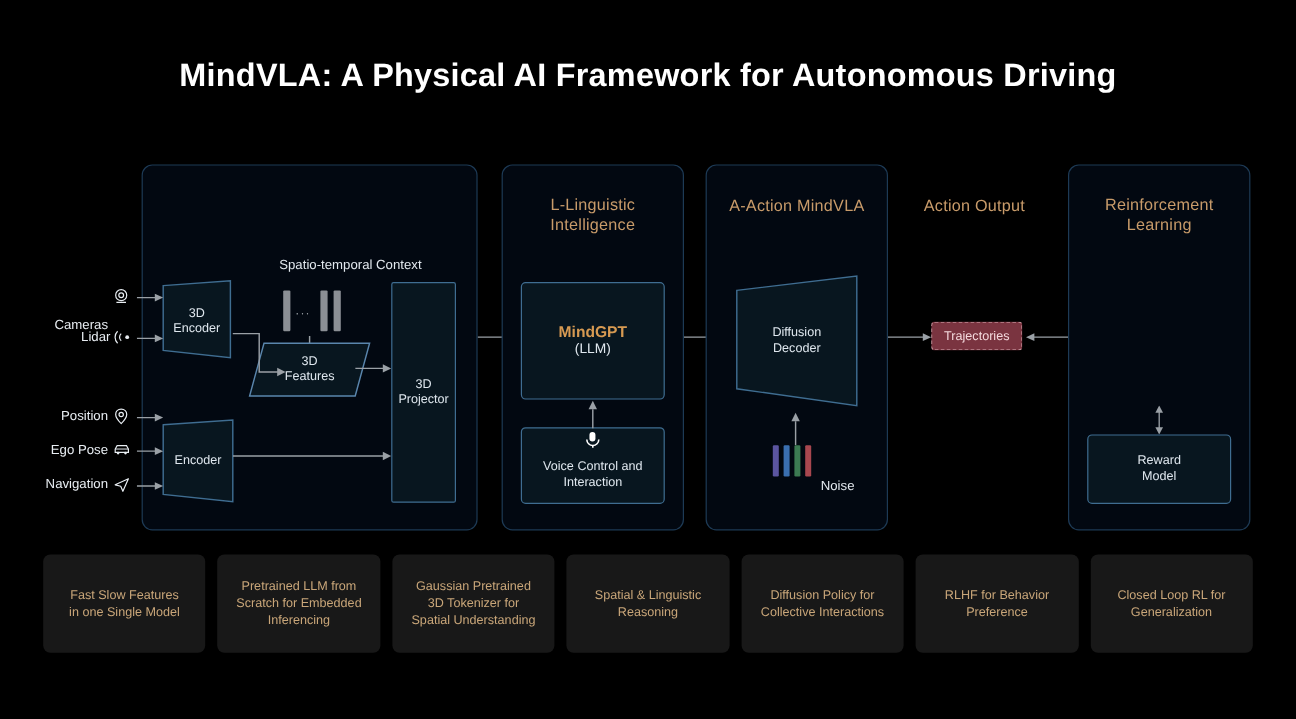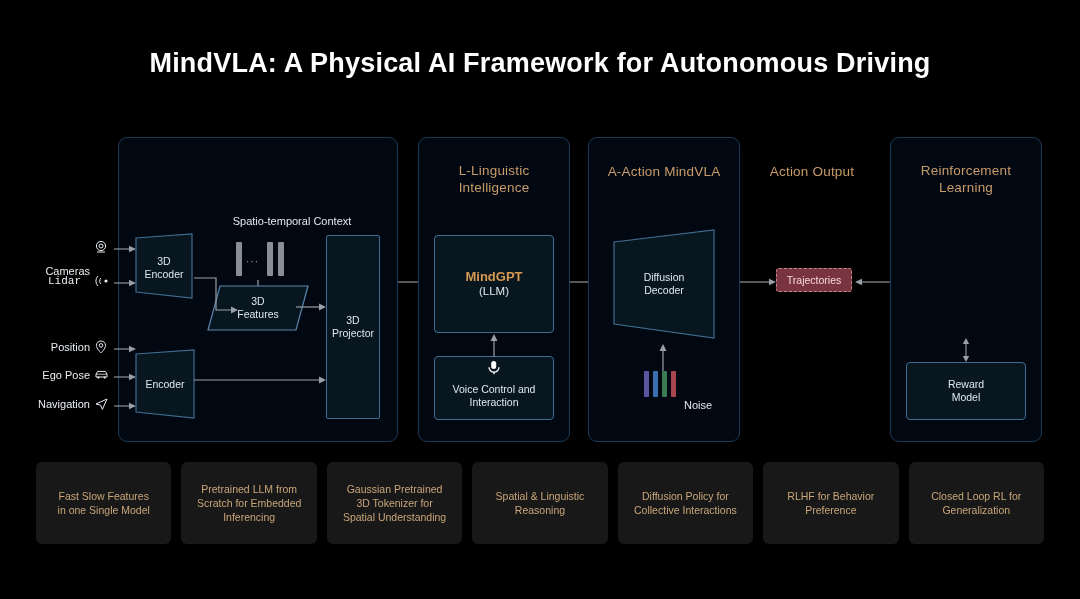--- a/index.html
+++ b/index.html
@@ -228,21 +228,21 @@
 
   <div class="inlabel" style="left:20px; top:241px; width:70px;margin-top:24px;">Cameras</div>
   <div class="inicon" style="left:94px; top:240px;">
     <svg width="14" height="14" viewBox="0 0 14 14">
         <circle cx="7" cy="6" r="4.6" fill="none" stroke="#e8edf2" stroke-width="1"></circle>
         <circle cx="7" cy="6" r="2" fill="none" stroke="#e8edf2" stroke-width="1"></circle>
         <line x1="3" y1="12" x2="11" y2="12" stroke="#e8edf2" stroke-width="1"></line>
       </svg>
   </div>
 
-  <div class="inlabel" style="left:11px; top:275px; width:70px;font-family:Liberation Mono, monospace;">Lidar</div>
+  <div class="inlabel" style="left:22px; top:275px; width:70px;">Lidar</div>
   <div class="inicon" style="left:94px; top:274px;">
     <svg width="16" height="14" viewBox="0 0 16 14">
         <path d="M4,2 A7,7 0 0 0 4,12" fill="none" stroke="#e8edf2" stroke-width="1"></path>
         <path d="M7,4 A4,4 0 0 0 7,10" fill="none" stroke="#e8edf2" stroke-width="1"></path>
         <circle cx="12" cy="7" r="1.6" fill="#e8edf2"></circle>
       </svg>
   </div>
 
   <div class="inlabel" style="left:20px; top:341px; width:70px;">Position</div>
   <div class="inicon" style="left:94px; top:340px;">

